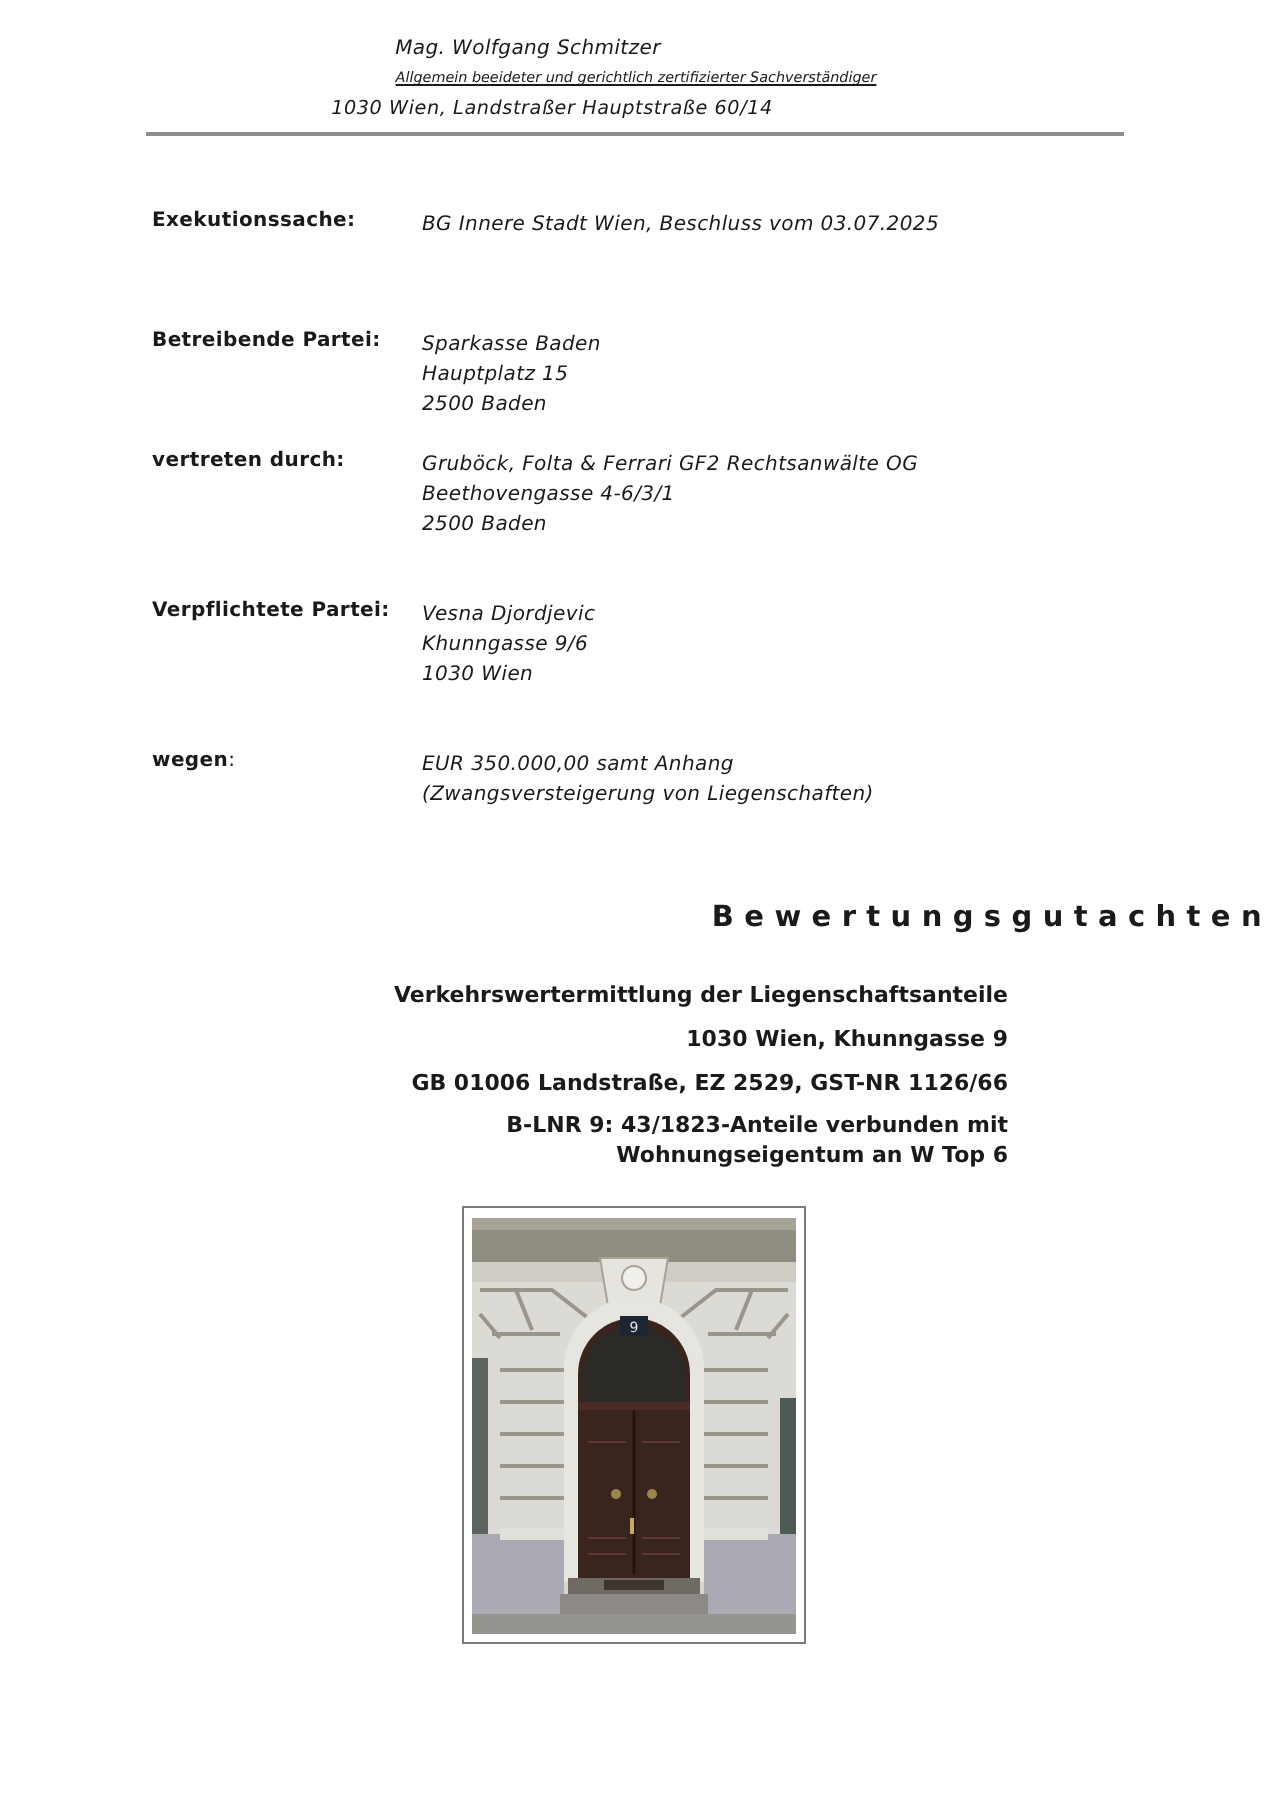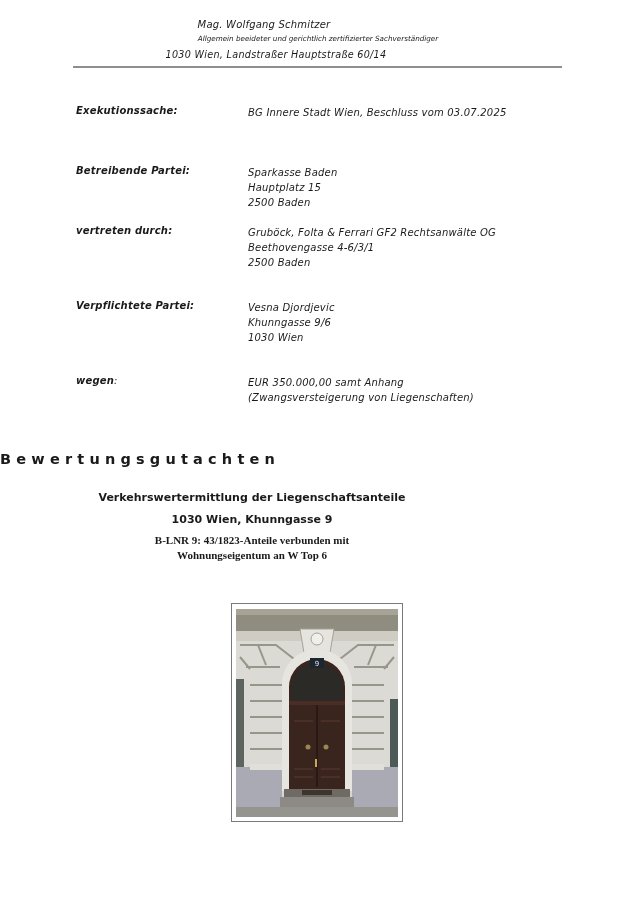--- a/index.html
+++ b/index.html
@@ -3,34 +3,34 @@
   <meta charset="utf-8">
   <style>
     html, body { margin: 0; padding: 0; background: #ffffff; }
     body {
       width: 636px; height: 900px; position: relative; overflow: hidden;
       font-family: "DejaVu Sans", "Liberation Sans", sans-serif;
       color: #1a1a1a;
     }
     .header { position: absolute; left: 0; top: 0; width: 636px; text-align: center; }
     .h-name { position: absolute; top: 19px; left: 0; width: 528px; font-size: 10px; font-style: italic; letter-spacing: 0.2px; }
-    .h-sub  { position: absolute; top: 34px; left: 0; width: 636px; font-size: 7.2px; font-style: italic; }
+    .h-sub  { position: absolute; top: 34px; left: 0; width: 636px; font-size: 7.2px; font-style: italic; text-decoration: underline; }
     .h-addr { position: absolute; top: 49px; left: 0; width: 552px; font-size: 9.6px; font-style: italic; letter-spacing: 0.3px; }
     .h-rule { position: absolute; top: 66px; left: 73px; width: 489px; height: 2px; background: #8e8e8e; }
 
     .row { position: absolute; left: 76px; width: 480px; }
-    .label { position: absolute; left: 0; top: 0; font-size: 10px; font-weight: bold; font-style: italic; white-space: nowrap; letter-spacing: 0.2px; }
+    .label { position: absolute; left: 0; top: 0; font-size: 10px; font-weight: bold; white-space: nowrap; letter-spacing: 0.2px; }
     .label .colon-plain { font-weight: normal; }
-    .value { position: absolute; left: 135px; top: 0; font-size: 10px; font-style: italic; line-height: 15px; white-space: nowrap; letter-spacing: 0.2px; margin-left: 37px; }
+    .value { position: absolute; left: 135px; top: 0; font-size: 10px; font-style: italic; line-height: 15px; white-space: nowrap; letter-spacing: 0.2px; }
     .value div { height: 15px; }
 
-    .title { position: absolute; top: 451px; left: 0; width: 636px; text-align: left; font-size: 14.5px; font-weight: bold; letter-spacing: 5.2px; }
-    .subs { position: absolute; top: 489px; left: 0; width: 504px; text-align: center; font-size: 11px; font-weight: bold; }
+    .title { position: absolute; top: 451px; left: 0; width: 636px; text-align: right; font-size: 14.5px; font-weight: bold; letter-spacing: 5.2px; }
+    .subs { position: absolute; top: 489px; left: 0; width: 504px; text-align: right; font-size: 11px; font-weight: bold; }
     .subs .s { height: 22px; line-height: 18px; }
-    .subs .s2 { line-height: 15px; font-family: Liberation Serif, serif; }
+    .subs .s2 { line-height: 15px; }
 
     .photo-frame {
       position: absolute; left: 231px; top: 603px; width: 170px; height: 217px;
       border: 1px solid #7a7a7a; background: #ffffff; padding: 0;
     }
     .photo {
       position: absolute; left: 4px; top: 5px; width: 162px; height: 208px; overflow: hidden;
       background: #d7d5cf;
     }
   </style>
@@ -84,20 +84,21 @@
     <div>EUR 350.000,00 samt Anhang</div>
     <div>(Zwangsversteigerung von Liegenschaften)</div>
   </div>
 </div>
 
 <div class="title">Bewertungsgutachten</div>
 
 <div class="subs">
   <div class="s">Verkehrswertermittlung der Liegenschaftsanteile</div>
   <div class="s">1030 Wien, Khunngasse 9</div>
+  <div class="s">GB 01006 Landstraße, EZ 2529, GST-NR 1126/66</div>
   <div class="s2">B-LNR 9: 43/1823-Anteile verbunden mit</div>
   <div class="s2">Wohnungseigentum an W Top 6</div>
 </div>
 
 <div class="photo-frame">
   <div class="photo">
     <svg width="162" height="208" viewBox="0 0 162 208" xmlns="http://www.w3.org/2000/svg">
 
       <rect x="0" y="0" width="162" height="22" fill="#8f8c80"></rect>
       <rect x="0" y="0" width="162" height="6" fill="#a7a497"></rect>

